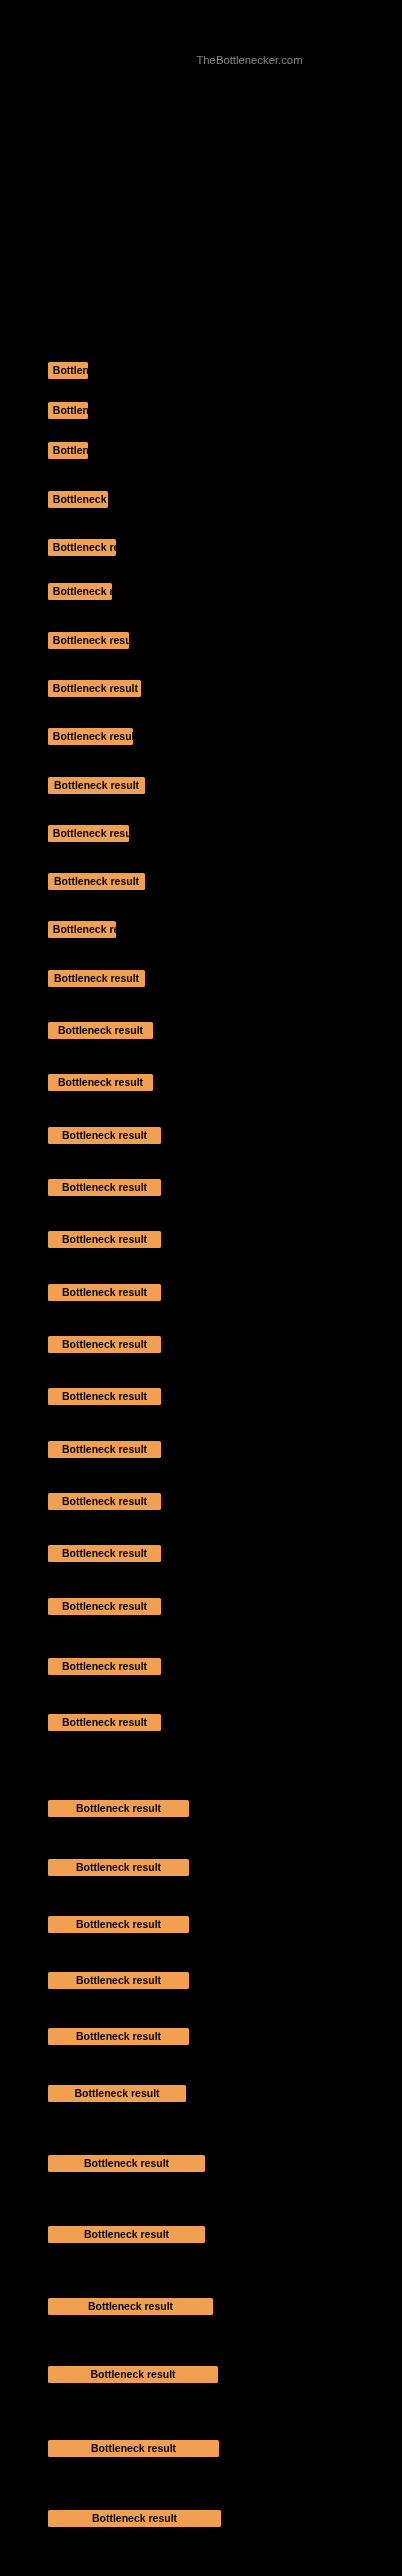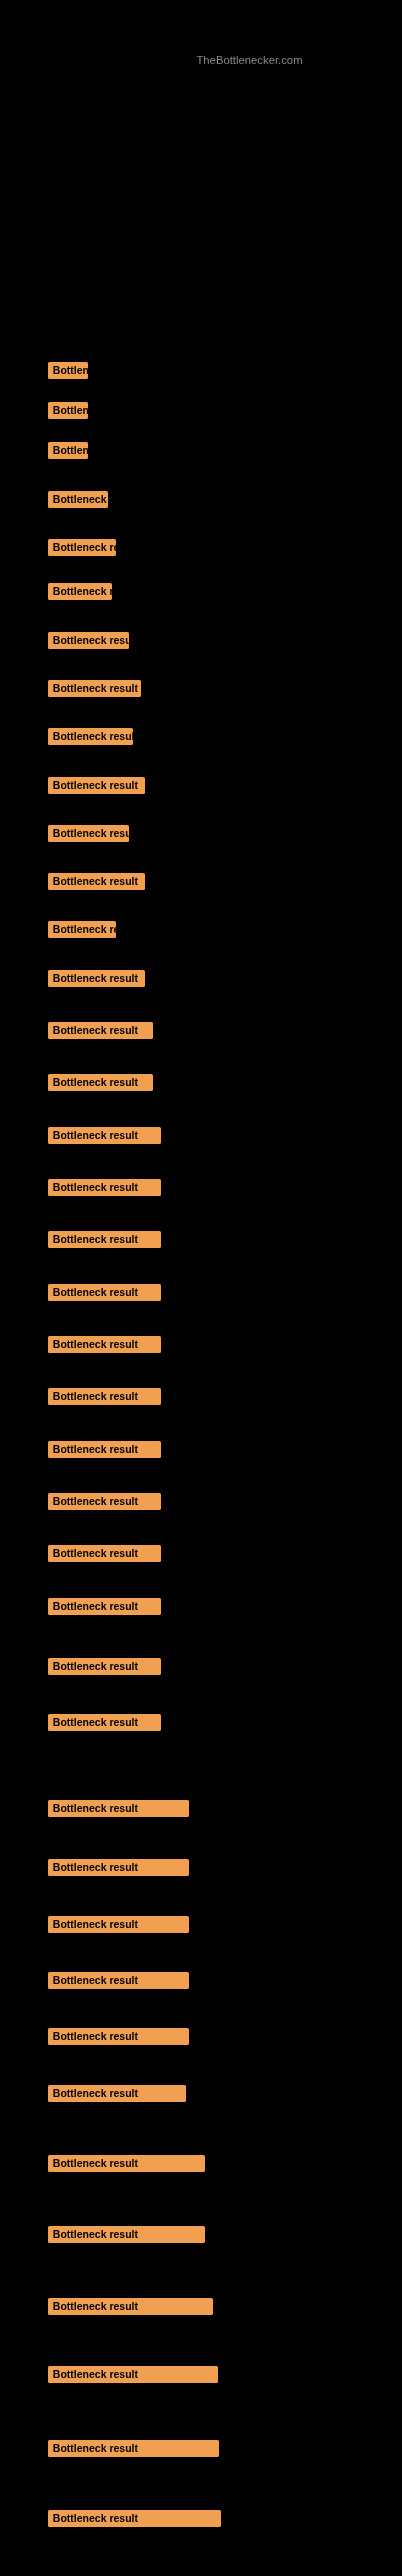--- a/index.html
+++ b/index.html
@@ -1,15 +1,15 @@
 <!DOCTYPE html>
 <html style="font-size:13px"><head>
   <meta charset="utf-8">
   <style>
-    * { margin: 16px; padding: 0; box-sizing: border-box; }
+    * { margin: 16px; padding: 0; box-sizing: border-box; text-align: center; }
     body {
       background-color: #000;
       width: 403px;
       min-height: 2576px;
       font-family: Arial, sans-serif;
       position: relative;
     }
 
     .site-title {
       position: absolute;

